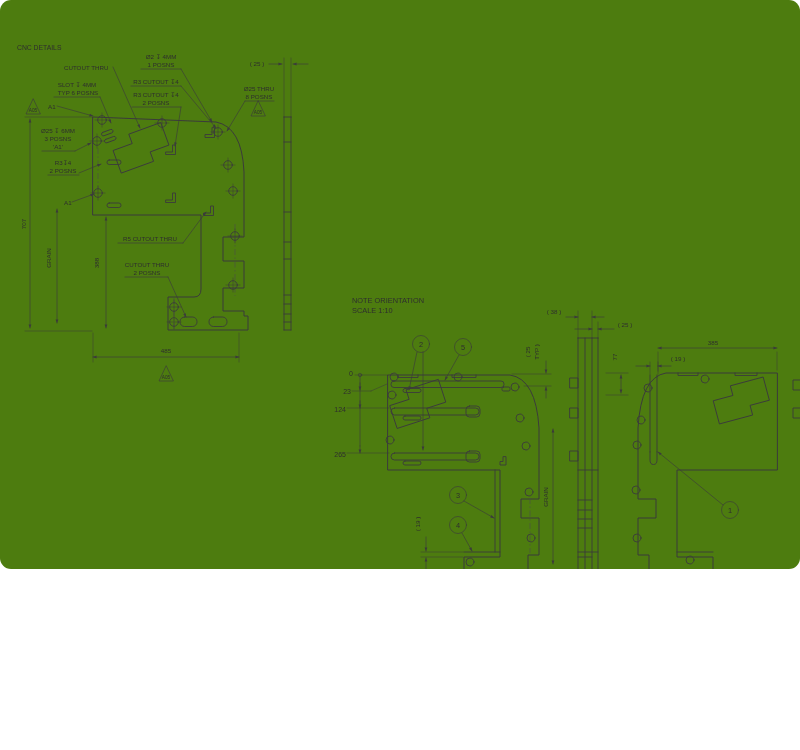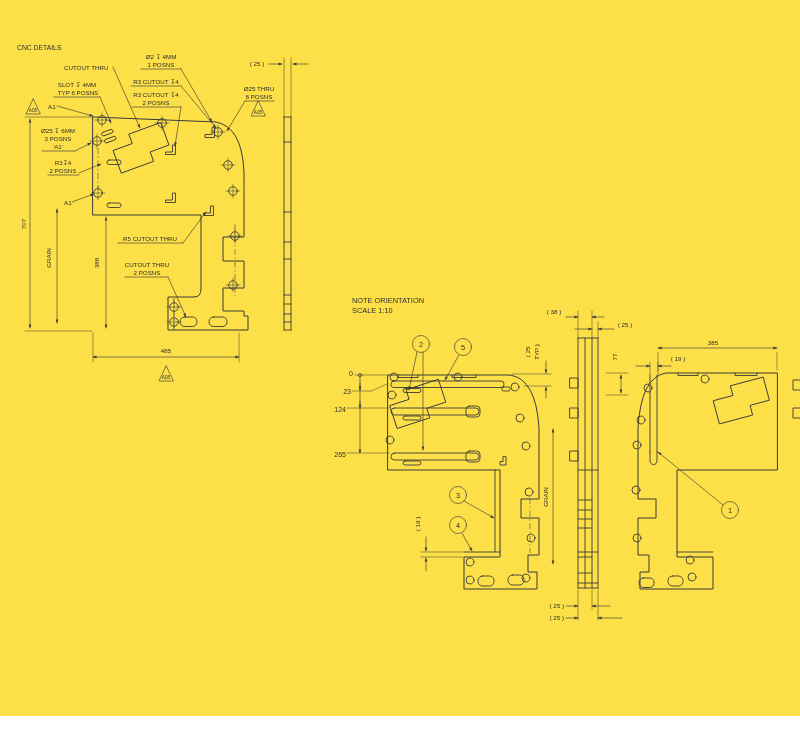--- a/index.html
+++ b/index.html
@@ -1,16 +1,16 @@
 <!DOCTYPE html>
 <html><head>
 <meta charset="utf-8">
 <style>
   html,body{margin:0;padding:0;background:#ffffff;}
-  #stage{width:800px;height:716px;position:relative;background:#fde047;overflow:hidden;}
+  #stage{width:800px;height:569px;position:relative;background:#4d7c0f;overflow:hidden;border-radius:11px;}
   svg{display:block}
   .o  {fill:none;stroke:#3b3b3b;stroke-width:1;stroke-linejoin:round;stroke-linecap:round;}
   .o2 {fill:none;stroke:#3b3b3b;stroke-width:.9;stroke-linejoin:round;stroke-linecap:round;}
   .t  {fill:none;stroke:#3b3b3b;stroke-width:.65;stroke-linecap:round;}
   .ext{fill:none;stroke:#3b3b3b;stroke-width:.5;stroke-linecap:round;}
   .cl {fill:none;stroke:#4a4a4a;stroke-width:.6;stroke-dasharray:6 2.5 1.5 2.5;}
   text{font-family:"Liberation Sans","DejaVu Sans",sans-serif;font-size:6.2px;fill:#2e2e2e;}
   .ttl{font-size:6.8px;}
   .note{font-size:7.4px;}
   .ord{font-size:7px;}

